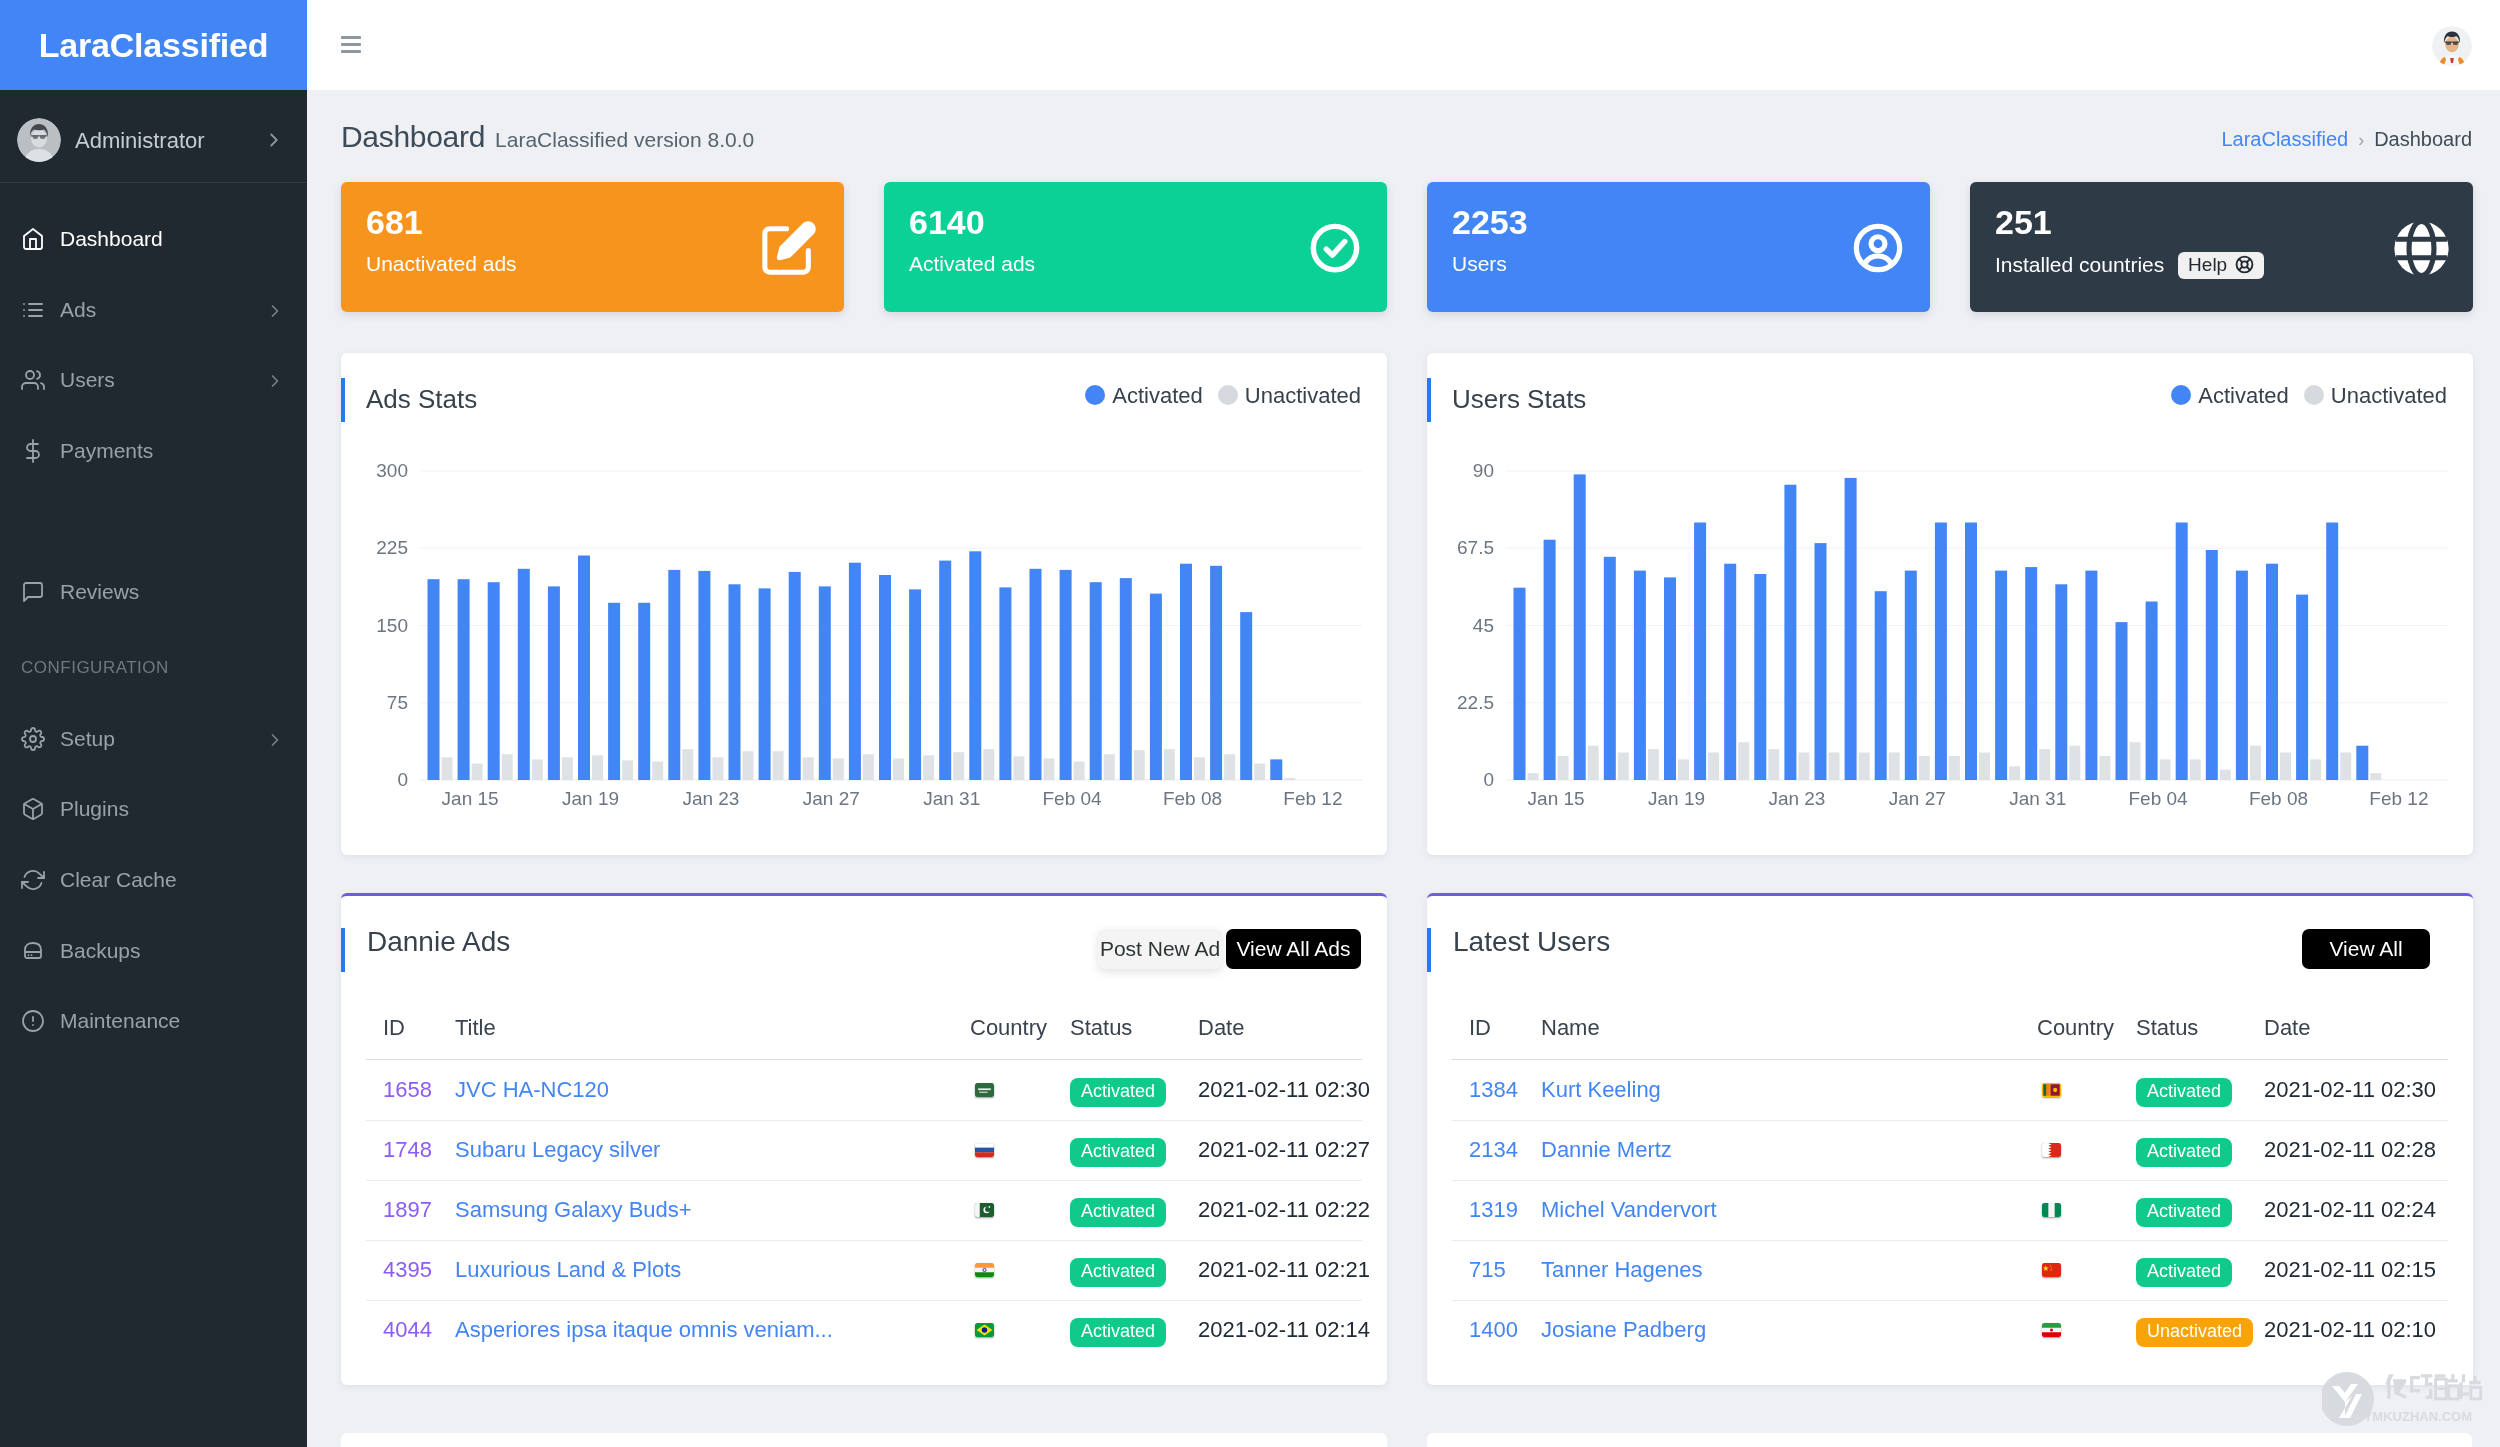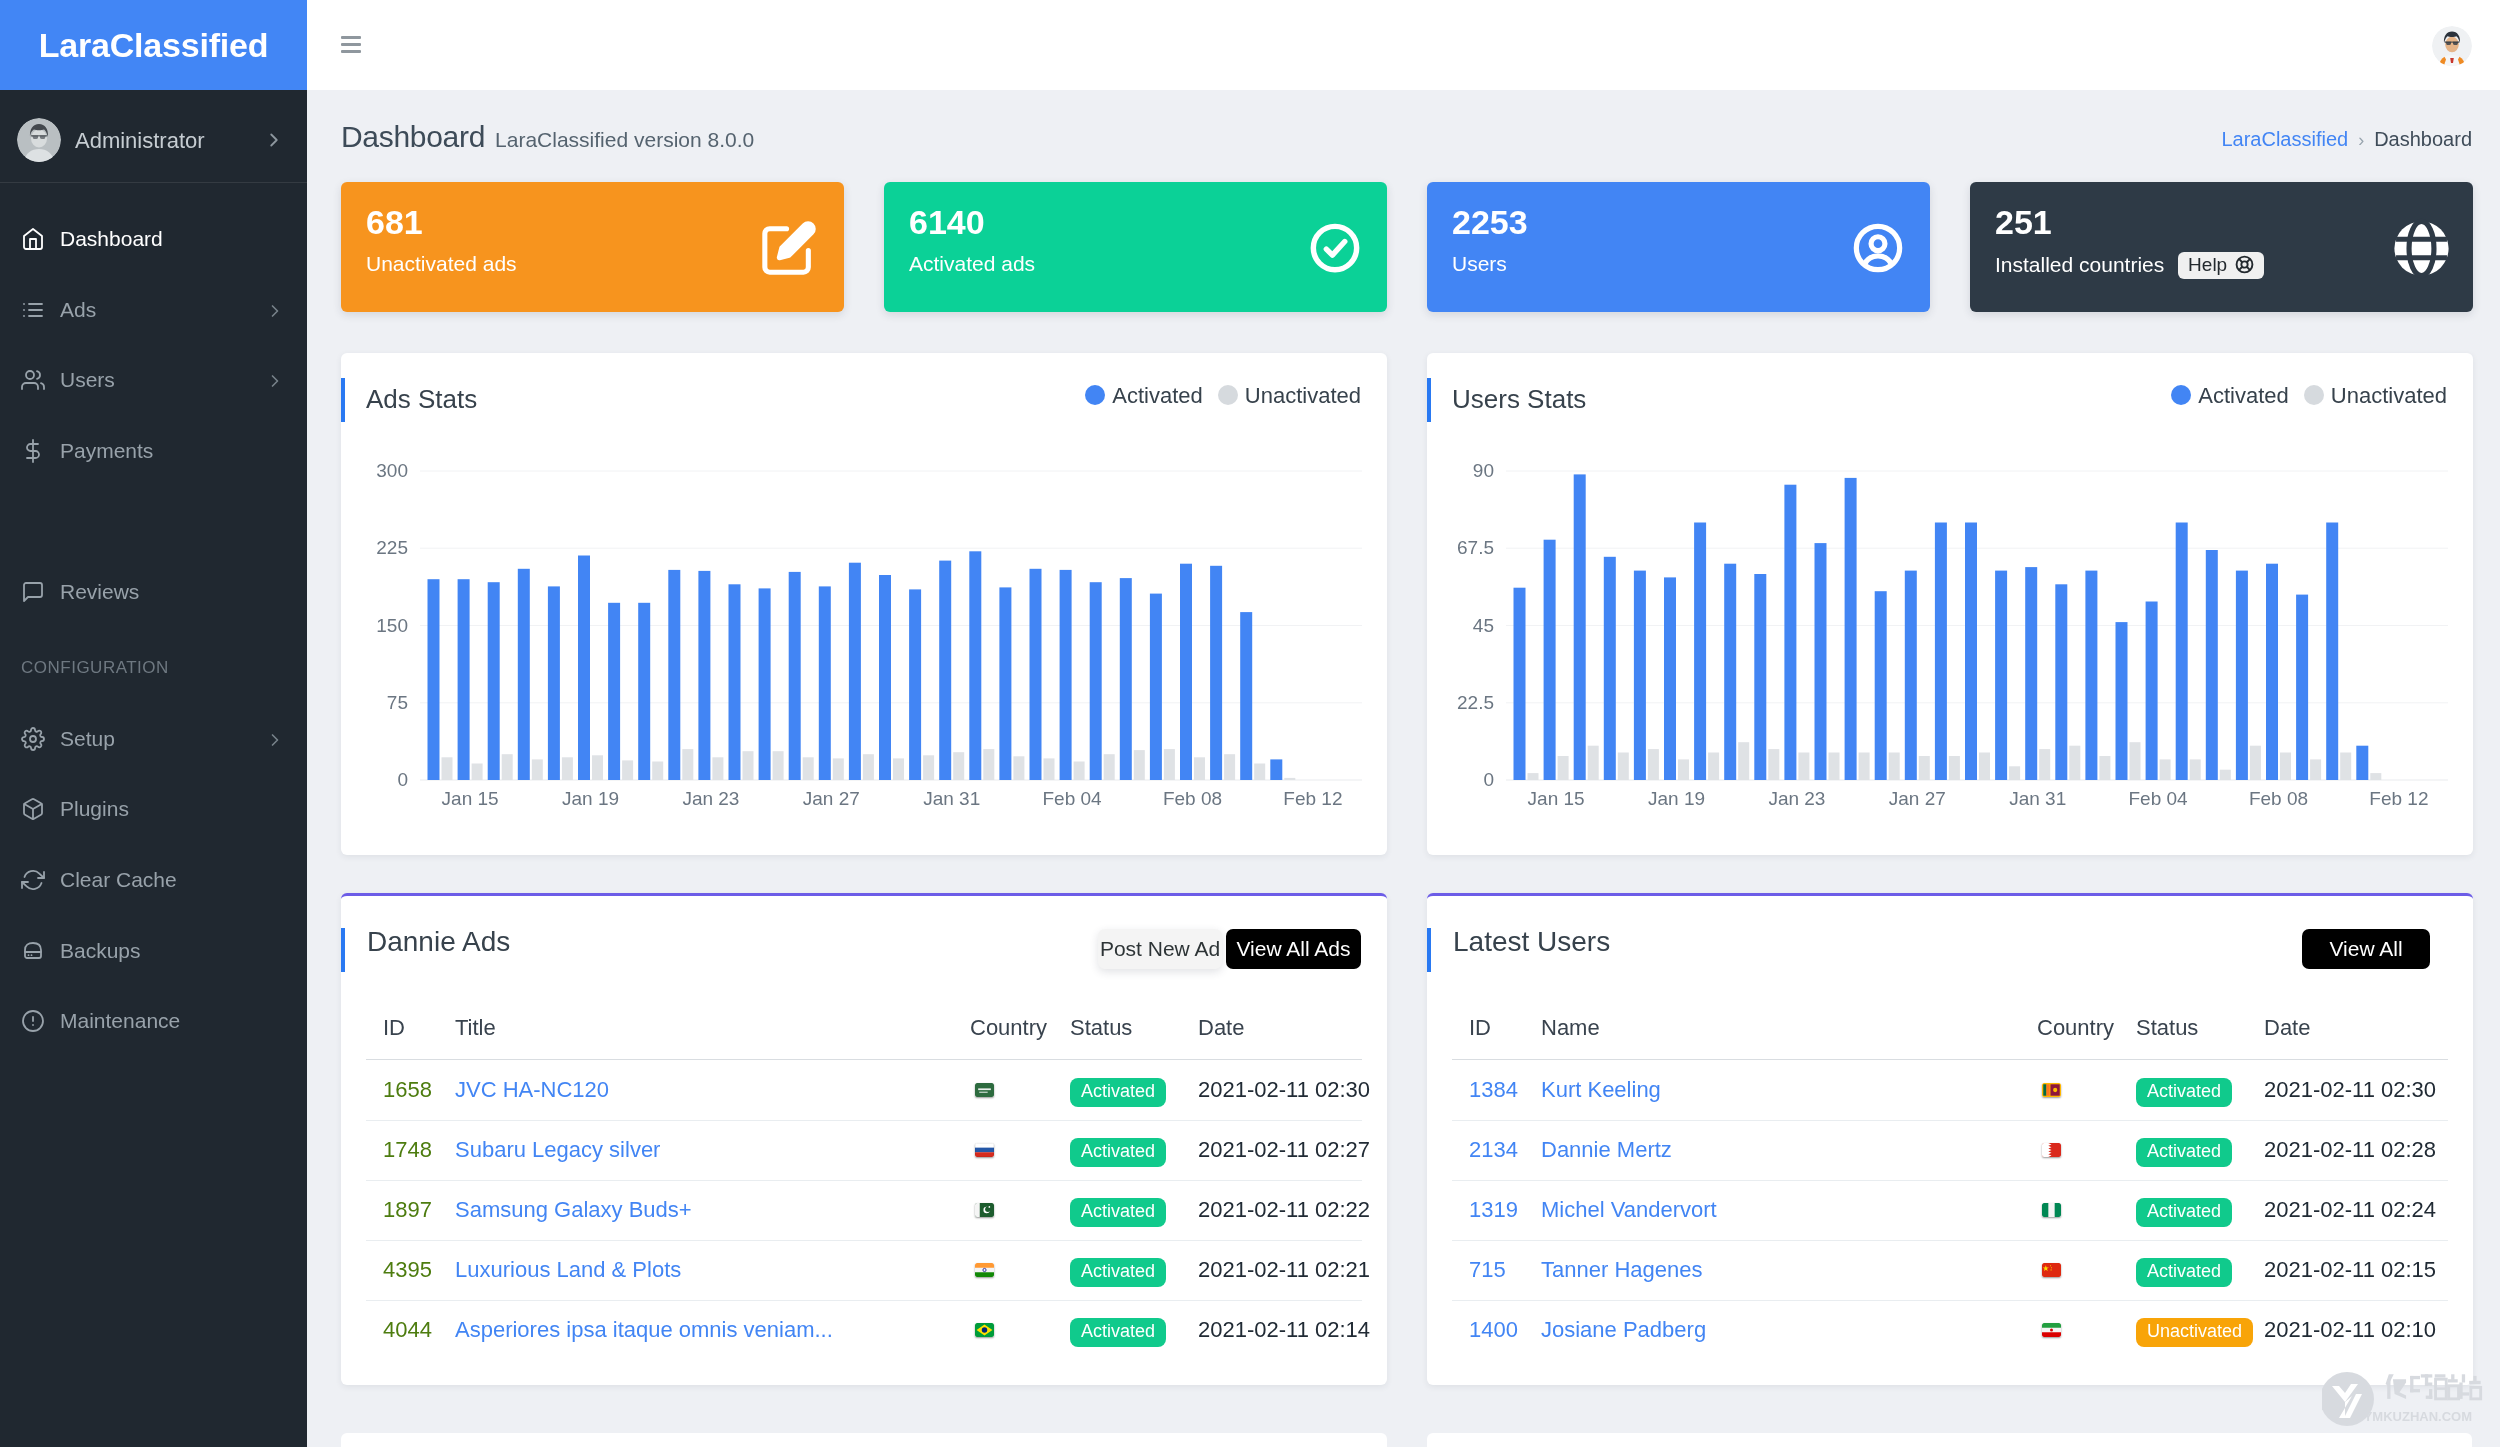--- a/index.html
+++ b/index.html
@@ -45,21 +45,21 @@
 .chart{position:absolute;left:0;top:0}
 .btn{position:absolute;height:40px;border-radius:7px;font-size:21px;text-align:center;line-height:40px}
 .btn.gray{background:#f4f4f4;color:#2d3436;box-shadow:0 3px 8px rgba(40,50,70,0.14)}
 .btn.purple{background:#000000;color:#fff}
 .thead{position:absolute;width:100%;font-size:22px;color:#39434e}
 .thead span{position:absolute;top:0}
 .hline{position:absolute;left:25px;right:25px;height:1px;background:#d9dde1}
 .rline{position:absolute;left:25px;right:25px;height:1px;background:#e9edf0}
 .trow{position:absolute;width:100%;height:60px;font-size:22px}
 .trow > span{position:absolute;top:17px}
-.tid.dark{color:#4d7c0f}.tid.blue{color:#4285f4}
+.tid.dark{color:#8b5cf6}.tid.blue{color:#4285f4}
 .tlink{color:#4285f4}
 .tdate{color:#212b35}
 .pill{display:inline-block;font-size:18px;color:#fff;border-radius:8px;padding:3px 11px 5px;position:static}
 .pill.green{background:#10ca8c}
 .pill.orange{background:#f8a408}
 .tflag svg{border-radius:2px;box-shadow:0 1px 2px rgba(0,0,0,0.4)}
 .stub{position:absolute;top:1433px;height:20px;background:#fff;border-radius:6px}
 .wm{position:absolute;left:2322px;top:1368px}
 </style></head><body>
 <div class="topbar"></div>

